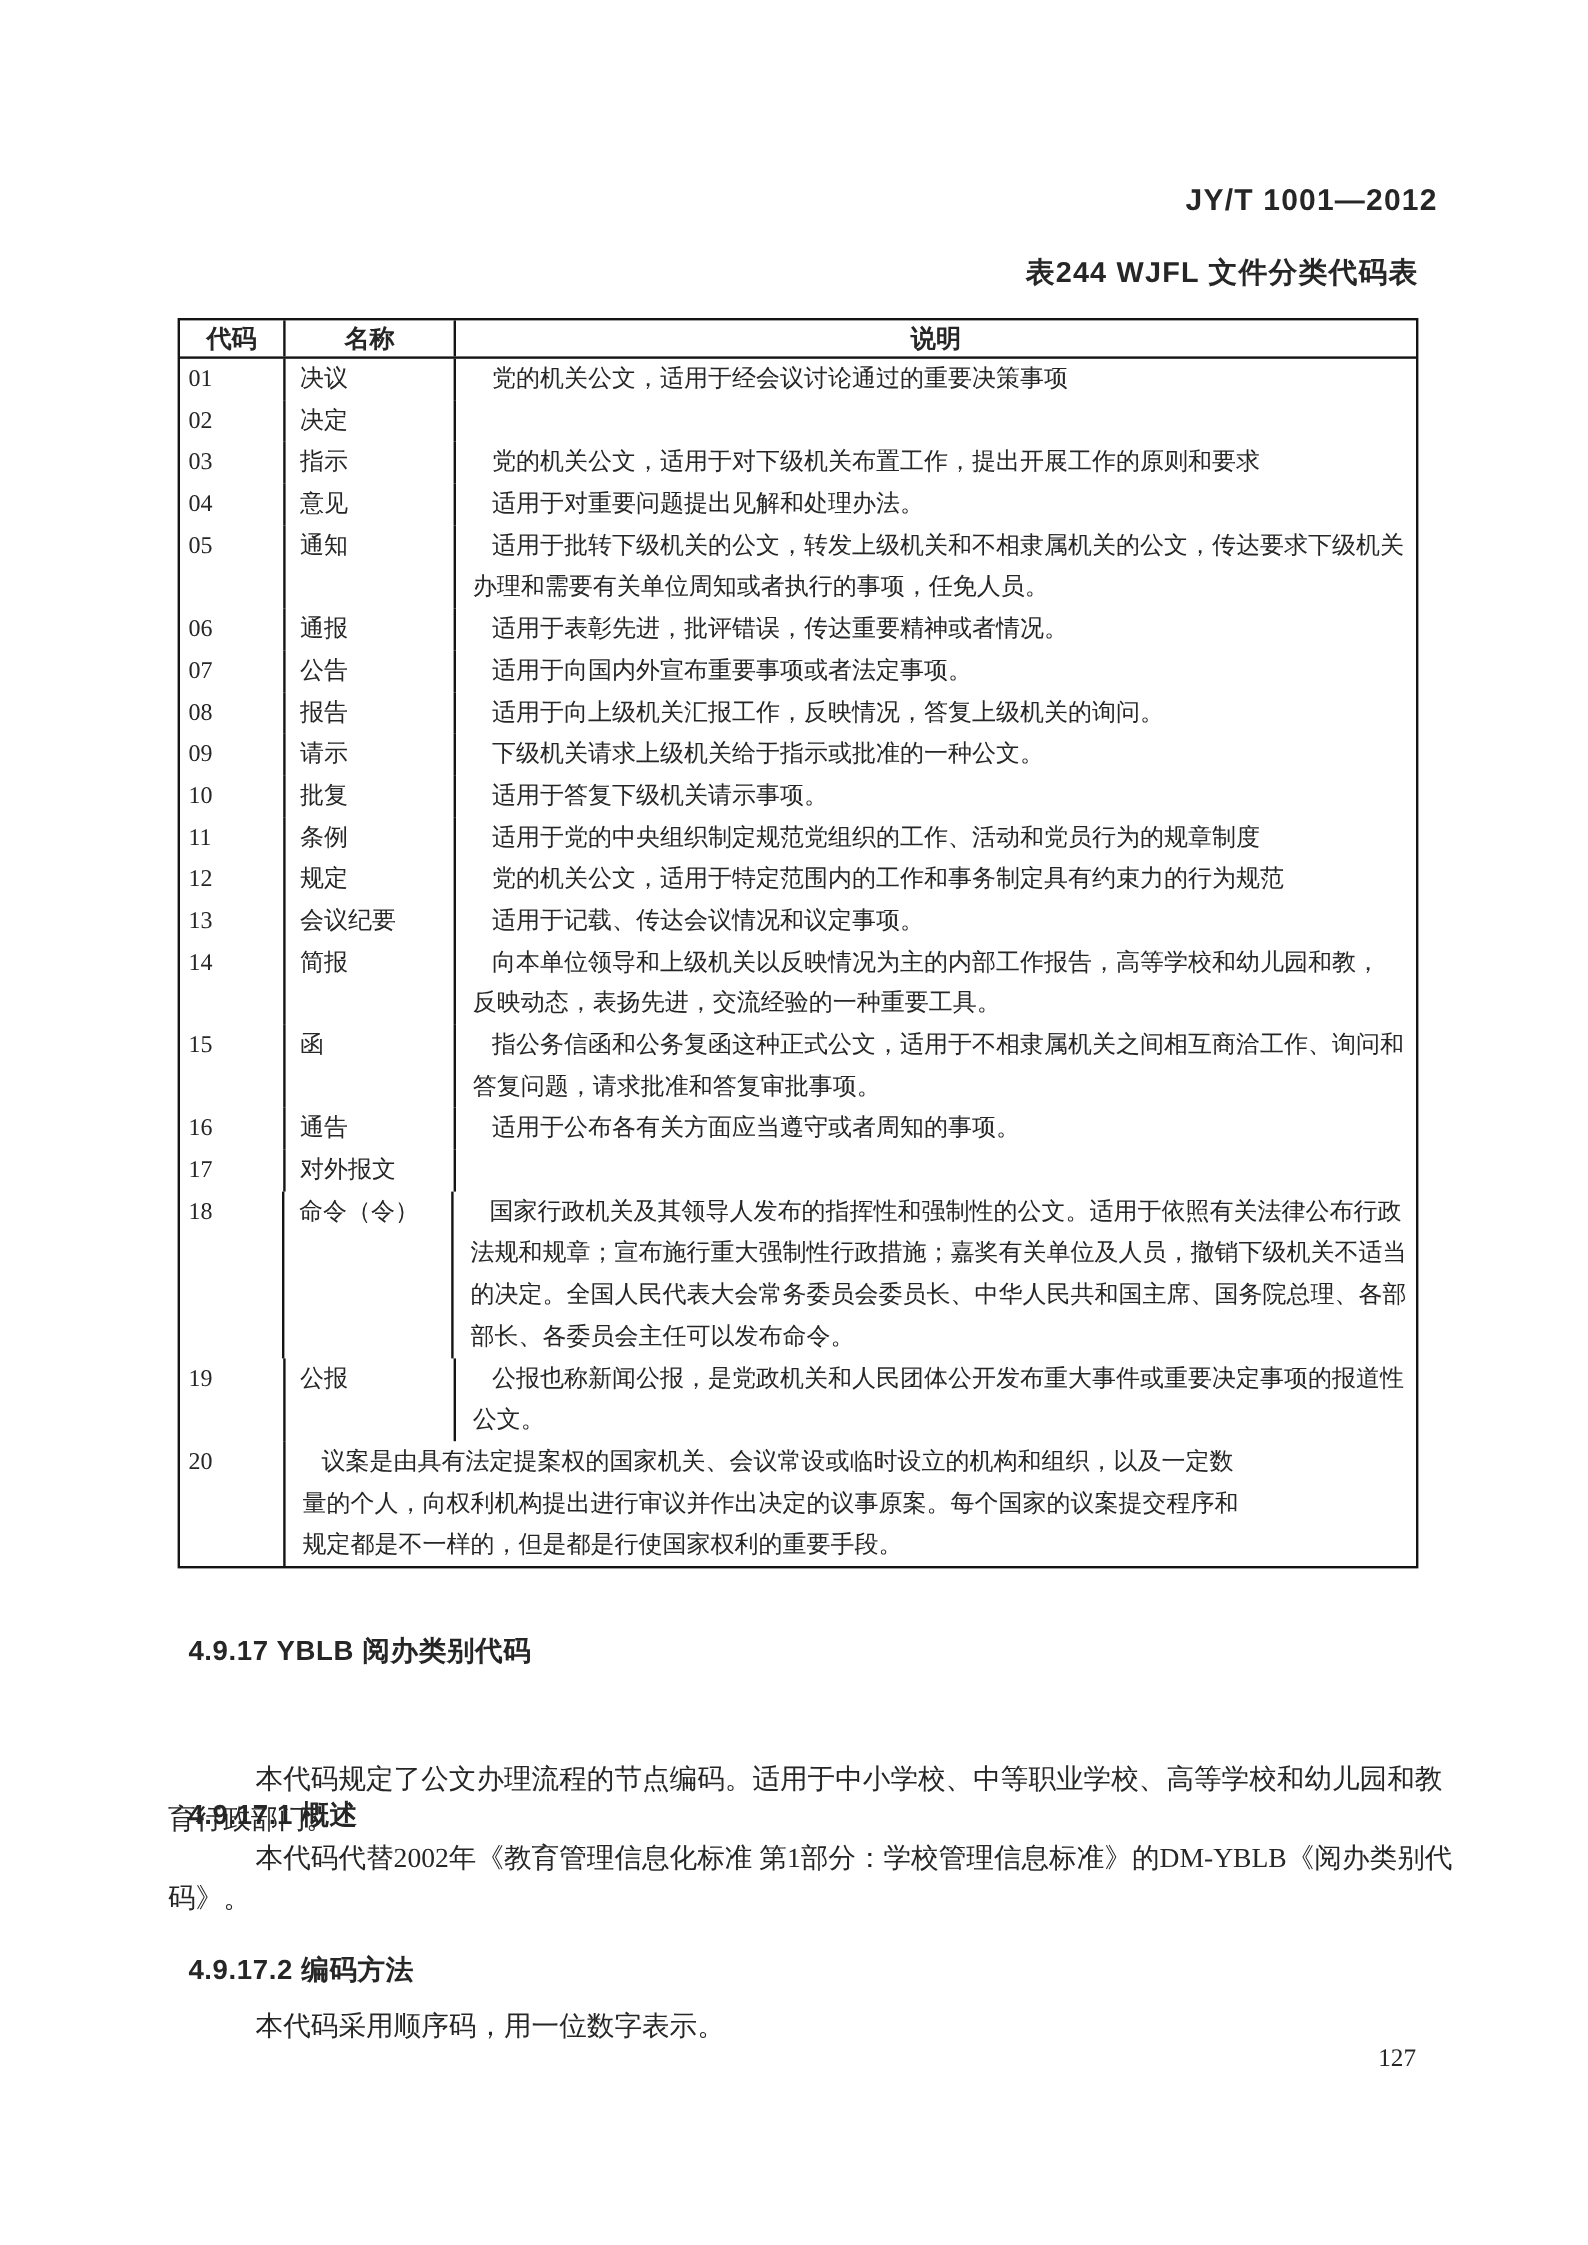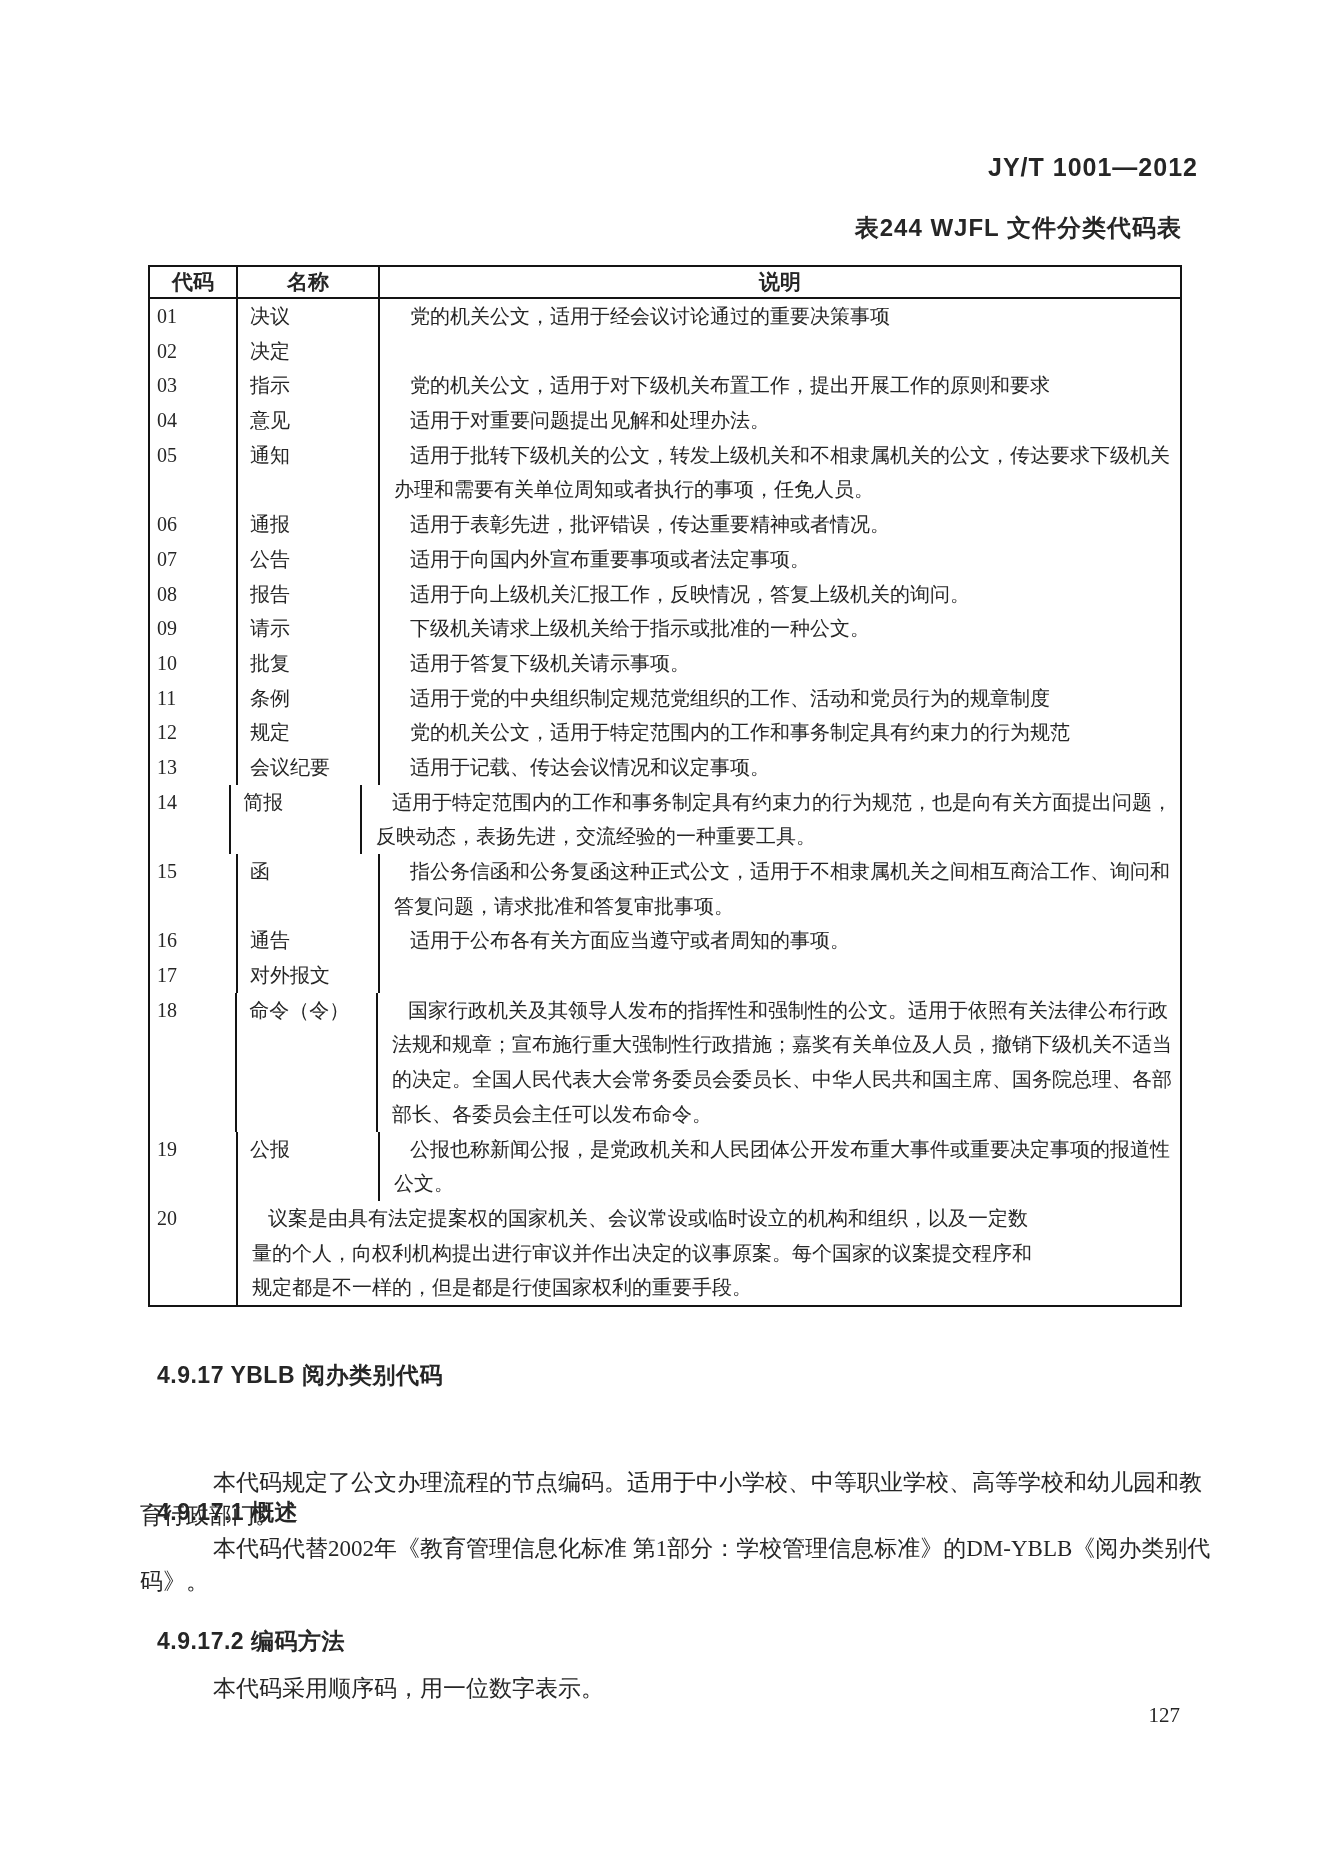--- a/index.html
+++ b/index.html
@@ -226,21 +226,21 @@
           </div>
         </div>
         <div class="trow">
           <div class="cell code">
             <div class="line">14</div>
           </div>
           <div class="cell name">
             <div class="line">简报</div>
           </div>
           <div class="cell desc">
-            <div class="line first">适用于特定范围内的工作和事务制定具有约束力的行为规范，也是向有关方面提出问题，</div>
+            <div class="line first">向本单位领导和上级机关以反映情况为主的内部工作报告，高等学校和幼儿园和教，</div>
             <div class="line">反映动态，表扬先进，交流经验的一种重要工具。</div>
           </div>
         </div>
         <div class="trow">
           <div class="cell code">
             <div class="line">15</div>
           </div>
           <div class="cell name">
             <div class="line">函</div>
           </div>

